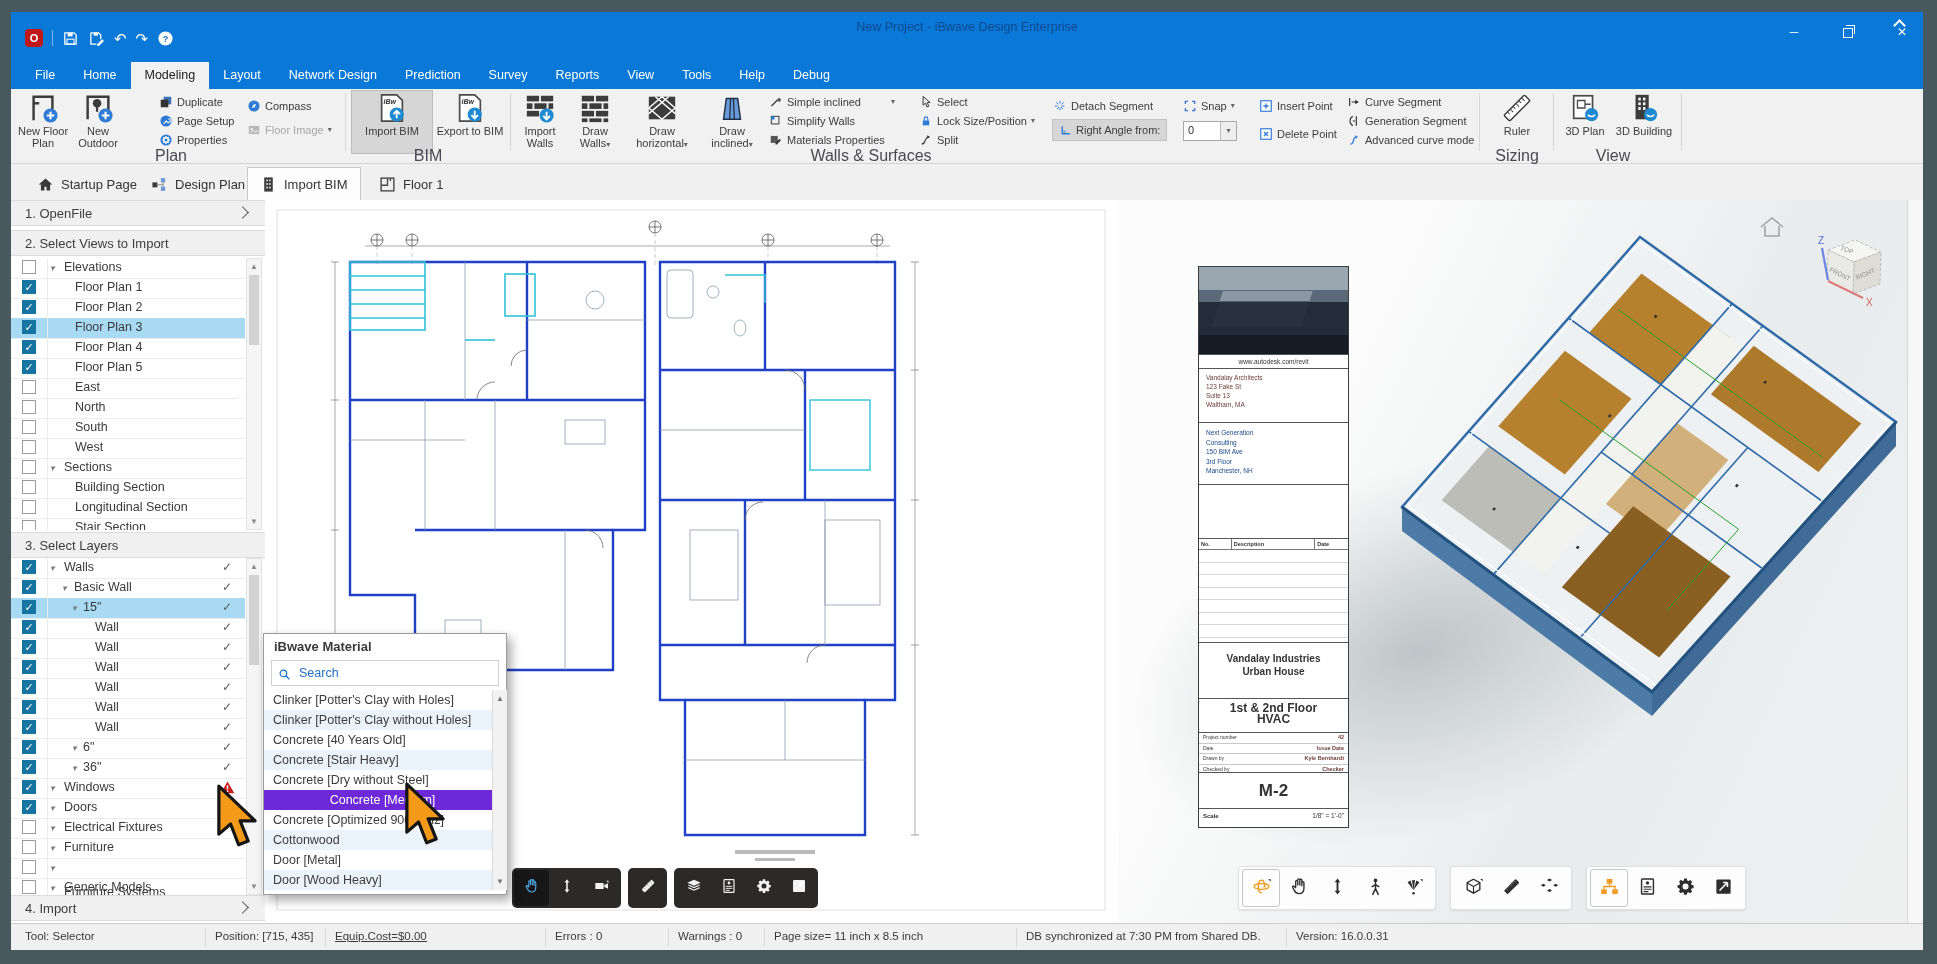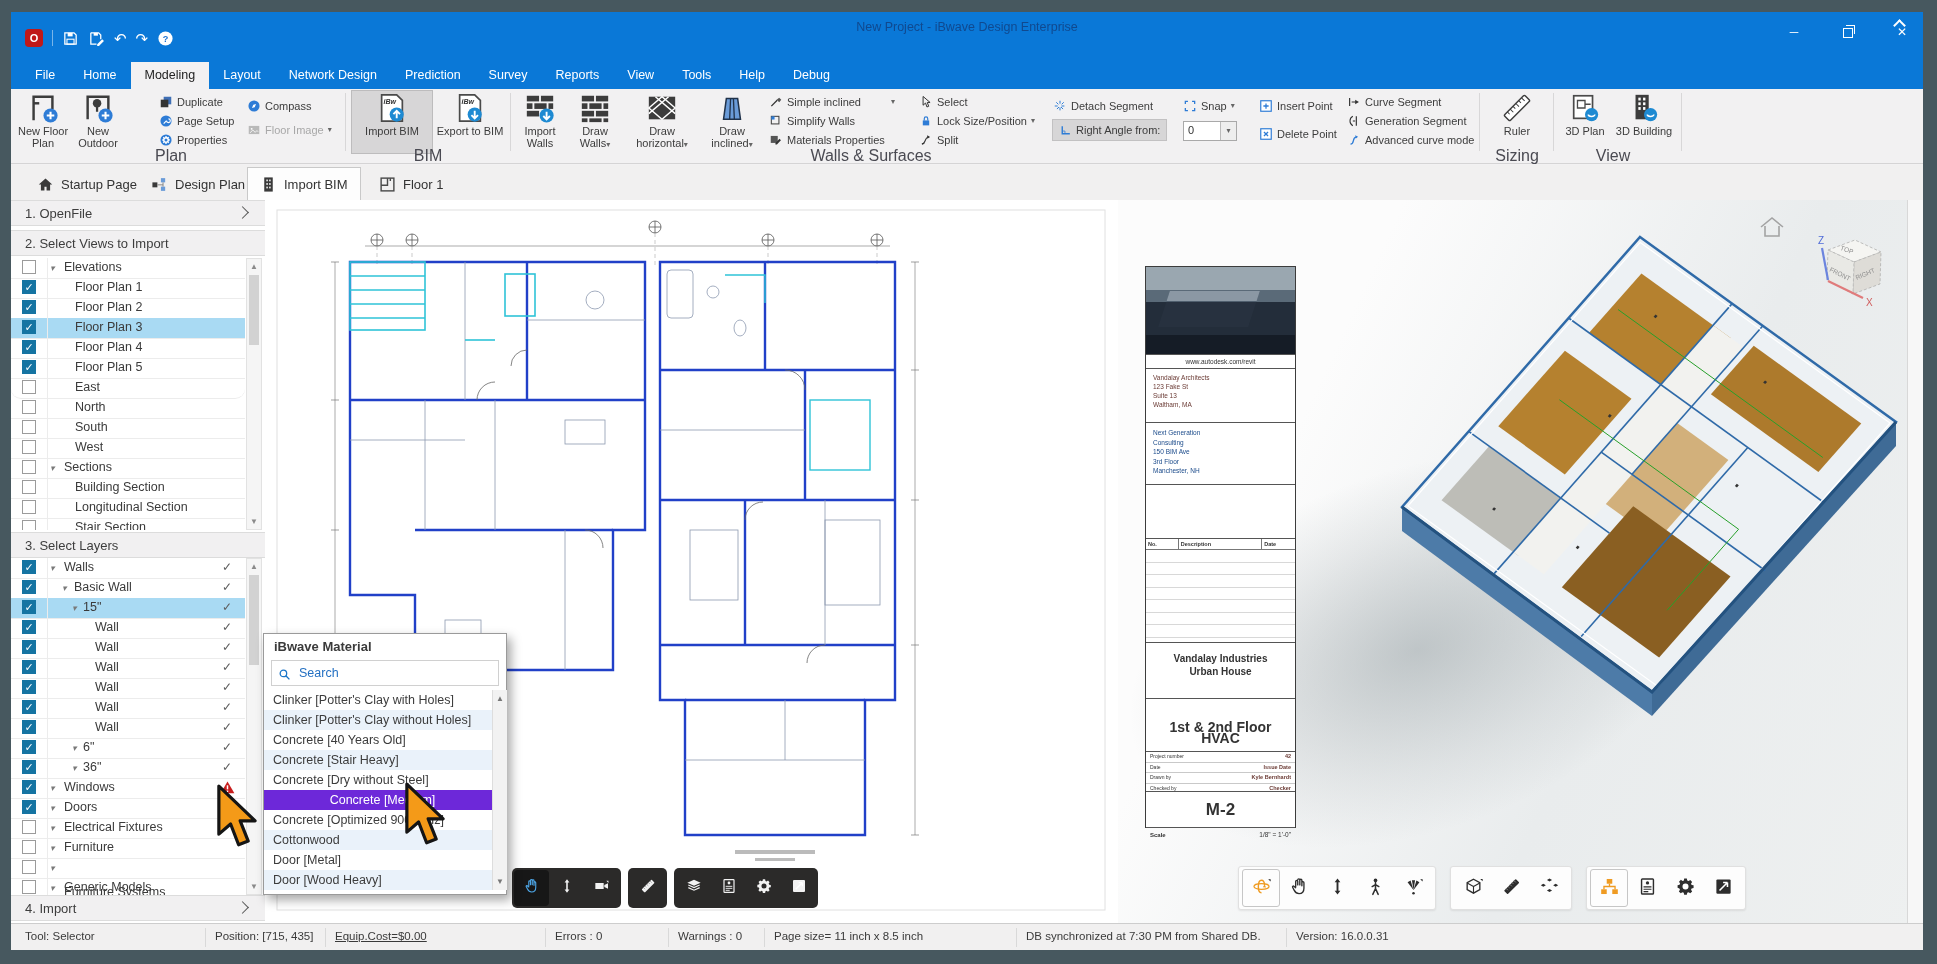--- a/index.html
+++ b/index.html
@@ -64,34 +64,34 @@
   .rwarn{position:absolute;left:209px;top:2px;width:15px;height:15px;}
   .rwarn svg{width:100%;height:100%;}
   .scrollcol{position:absolute;left:235px;width:16px;background:#f5f5f5;border:1px solid #e2e2e2;box-sizing:border-box;}
   .scrollcol i{position:absolute;left:0;width:14px;text-align:center;color:#8a8a8a;font-size:8px;font-style:normal;}
   .scrollthumb{position:absolute;left:2px;width:10px;background:#d2d2d2;}
   
   .canvas2d{position:absolute;left:254px;top:188px;width:853px;height:723px;background:#fff;}
   .pane3d{position:absolute;left:1107px;top:188px;width:805px;height:723px;background:linear-gradient(115deg,#fcfcfc 25%,#e9eced 62%,#eef0f0);}
   .rightstrip{position:absolute;left:1896px;top:188px;width:16px;height:723px;background:#f7f7f7;border-left:1px solid #d8d8d8;}
   
-  .tblock{position:absolute;left:1134px;top:254px;width:151px;height:562px;background:#fff;border:1px solid #3c3c3c;box-sizing:border-box;font-size:6.5px;color:#333;}
+  .tblock{position:absolute;left:1187px;top:254px;width:151px;height:562px;background:#fff;border:1px solid #3c3c3c;box-sizing:border-box;font-size:6.5px;color:#333;}
   .tb-sec{border-bottom:1px solid #555;box-sizing:border-box;overflow:hidden;}
   .tb-photo{height:88px;background:linear-gradient(180deg,#9aa7b0 0 26%,#5a6a78 26% 40%,#232d3a 40% 78%,#151c26 78%);position:relative;}
   .tb-photo i{position:absolute;left:18px;top:24px;width:90px;height:26px;background:#32405040;border-top:10px solid #8b98a4;transform:skewX(-18deg);}
   .tb-url{height:14px;text-align:center;line-height:14px;font-size:6.5px;}
   .tb-firm{height:54px;padding:4px 0 0 7px;line-height:9px;color:#6a3a34;}
   .tb-firm2{height:62px;padding:5px 0 0 7px;line-height:9.5px;color:#1a4a8a;}
   .tb-spacer{height:54px;}
   .tb-rev{height:104px;position:relative;}
   .tb-rev .hdr{display:flex;border-bottom:1px solid #777;font-weight:bold;font-size:5.5px;height:10px;line-height:10px;}
   .tb-rev .hdr b{border-right:1px solid #777;box-sizing:border-box;padding-left:2px;font-weight:bold;}
   .tb-rev .rln{height:11.5px;border-bottom:1px solid #d8d8d8;}
   .tb-proj{height:56px;text-align:center;padding-top:9px;font-size:10px;font-weight:bold;line-height:13px;}
-  .tb-hvac{height:34px;text-align:center;font-size:14px;font-weight:bold;line-height:11px;padding-top:4px;margin-top:19px;}
+  .tb-hvac{height:34px;text-align:center;font-size:12px;font-weight:bold;line-height:11px;padding-top:4px;}
   .tb-fields{height:40px;font-size:5px;}
   .tb-fields .fr{display:flex;justify-content:space-between;border-bottom:1px solid #c9c9c9;height:9.5px;line-height:9.5px;padding:0 4px;}
   .tb-fields .fr b{font-size:5.5px;color:#6a3a34;font-weight:bold;}
   .tb-m2{height:36px;text-align:center;font-size:17px;font-weight:bold;line-height:36px;}
   .tb-scale{height:14px;display:flex;justify-content:space-between;padding:0 4px;line-height:14px;border-bottom:none;}
   .tb-scale b{font-size:6px;font-weight:bold;}
   
   .tbdark{position:absolute;top:856px;height:40px;display:flex;gap:7px;}
   .tbdark .grp{background:#2b2a29;border-radius:5px;display:flex;align-items:center;padding:0 2px;}
   .tbdark .tbtn{width:35px;height:36px;display:flex;align-items:center;justify-content:center;color:#f2f2f2;}

